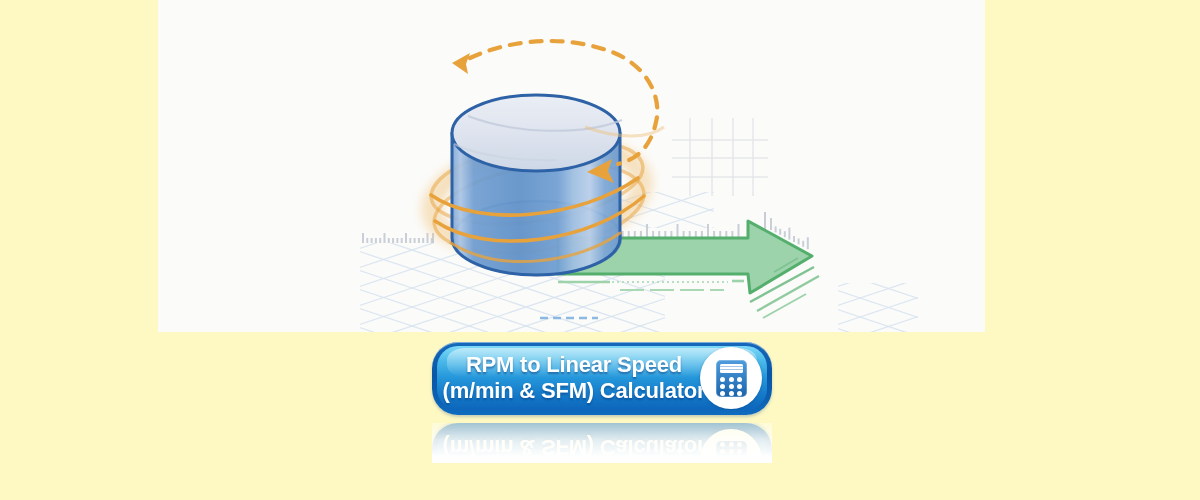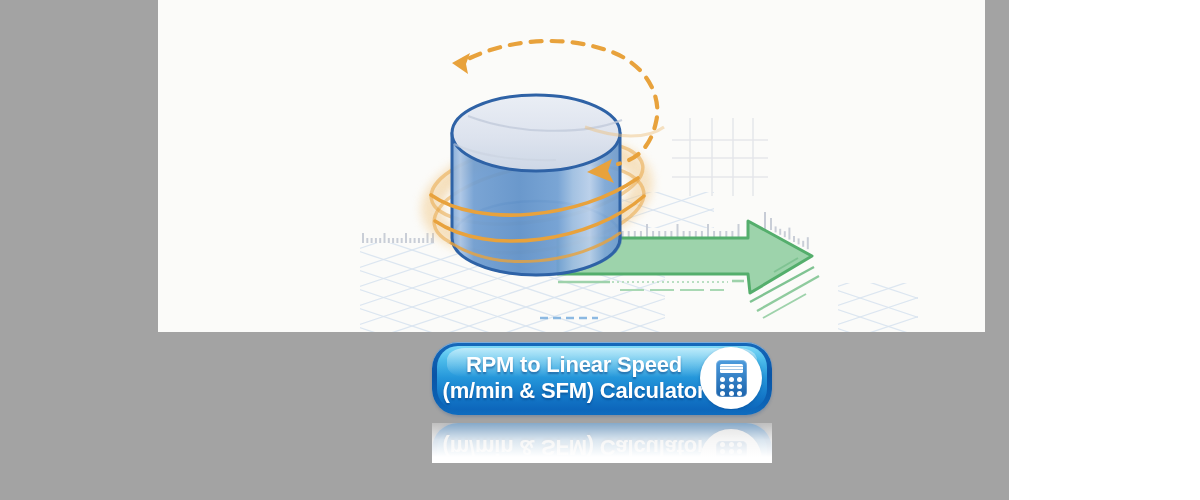--- a/index.html
+++ b/index.html
@@ -1,16 +1,16 @@
 <!DOCTYPE html>
 <html style="--accent-orange: #e8a23c; --glow-orange: #f3cf96; --cylinder-blue: #6094ca; --cylinder-outline: #2e62a6; --cylinder-top: #dde3ee; --arrow-green: #9dd3ab; --arrow-green-outline: #54ae6c; --speed-line-green: #8fcb9e; --grid-blue: #d9e4f0; --grid-gray: #e4e6ea; --ruler-gray: #c7ccd6; --dash-blue: #79aede; --button-border-blue: #0b58a9; --button-gradient-top: #58c4ee; --button-gradient-bottom: #0e6ec0; --button-text: #ffffff; --calculator-icon-blue: #2a77c0;"><head>
 <meta charset="utf-8">
 <style>
   html,body{margin:0;padding:0;background:#fff;}
-  .stage{position:relative;width:1009px;height:500px;background:#a3a3a3;overflow:hidden;
+  .stage{position:relative;width:1200px;height:500px;background:#fef9c3;overflow:hidden;
          font-family:"Liberation Sans",sans-serif;}
   .illustration{position:absolute;left:0;top:0;}
 
   
   .btn{position:absolute;left:432px;top:342px;width:340px;height:73px;border-radius:26px;
        background:linear-gradient(180deg,#1569bb 0%,#0a55a6 45%,#0c60b2 78%,#0f6cbf 100%);
        box-shadow:inset 0 1px 0 rgba(255,255,255,.45),0 2px 3px rgba(40,80,140,.25);
        cursor:pointer;display:block;text-decoration:none;}
   .btn-inner{position:absolute;left:5px;right:5px;top:4px;bottom:5px;border-radius:21px;
        background:linear-gradient(180deg,#7ed9f7 0%,#4cbbea 22%,#2496da 50%,#1478c8 78%,#0d66bb 100%);

